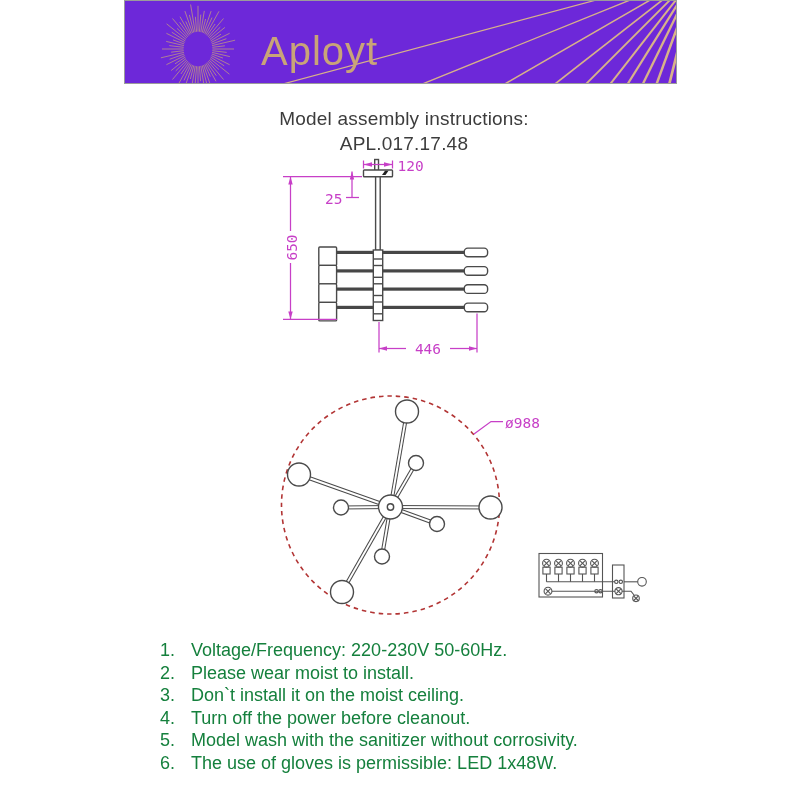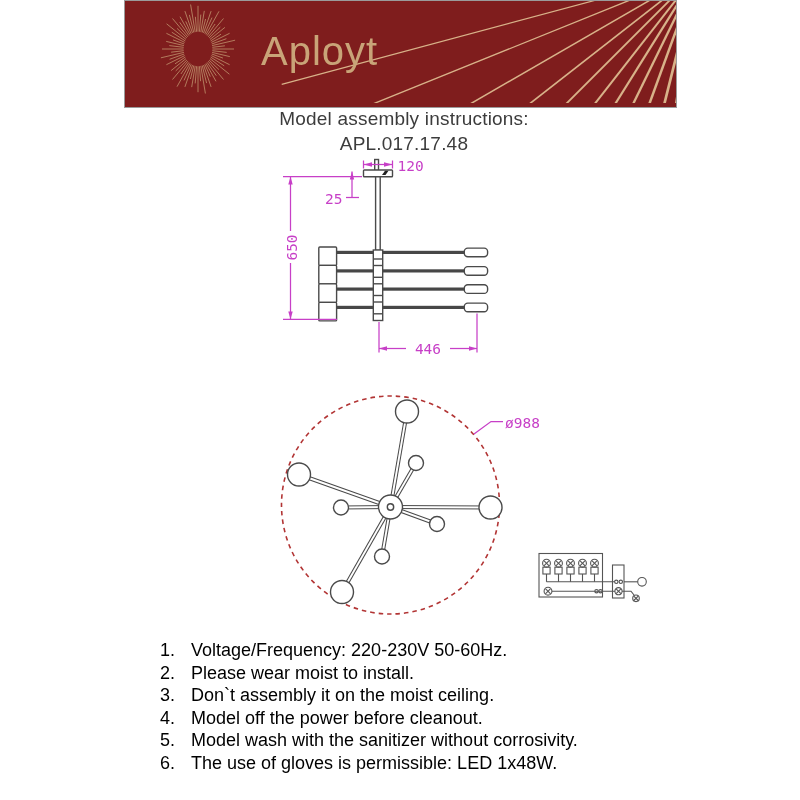--- a/index.html
+++ b/index.html
@@ -1,36 +1,36 @@
 <!DOCTYPE html>
 <html><head>
 <meta charset="utf-8">
 <style>
   * { margin:0; padding:0; box-sizing:border-box; }
   html,body { width:800px; height:800px; background:#ffffff; font-family:"Liberation Sans", sans-serif; }
   #page { position:relative; width:800px; height:800px; background:#ffffff; overflow:hidden; }
 
   
-  #banner { position:absolute; left:124px; top:0; width:553px; height:108px;
-            background:#7f1d1d; border:1px solid #9b9b9b; overflow:hidden; }
+  #banner { position:absolute; left:124px; top:0; width:553px; height:84px;
+            background:#6d28d9; border:1px solid #9b9b9b; overflow:hidden; }
   #banner svg { position:absolute; left:0; top:0; }
   #brand-text { position:absolute; left:136px; top:26px; font-size:40px; font-weight:300;
                 letter-spacing:1px; color:#c9a478; line-height:48px; }
 
   
   #title-block { position:absolute; left:4px; top:107px; width:800px; text-align:center;
                  color:#3c3c3c; font-size:19px; line-height:24.5px; letter-spacing:.2px; }
 
   
   #drawing { position:absolute; left:120px; top:150px; }
   .dimtxt { font-family:"DejaVu Sans Mono", monospace; font-size:14.5px; fill:#c73fc7; }
 
   
   #instructions { position:absolute; left:160px; top:639px; width:510px; list-style:none;
-                  counter-reset:item; color:#000000; font-size:18px; }
+                  counter-reset:item; color:#15803d; font-size:18px; }
   #instructions li { position:relative; padding-left:31px; line-height:22.6px;
                      counter-increment:item; white-space:nowrap; }
   #instructions li::before { content:counter(item) "."; position:absolute; left:0; top:0; }
 </style>
 </head>
 <body>
 
 <div id="page">
 
   <div id="banner">
@@ -298,19 +298,19 @@
         <circle cx="636" cy="598.3" r="3.3"></circle>
           <line x1="633.8" y1="596.1" x2="638.2" y2="600.5"></line>
           <line x1="638.2" y1="596.1" x2="633.8" y2="600.5"></line>
       </g>
     </g>
   </svg>
 
   <ol id="instructions">
     <li>Voltage/Frequency: 220-230V 50-60Hz.</li>
     <li>Please wear moist to install.</li>
-    <li>Don`t assembly it on the moist ceiling.</li>
-    <li>Model off the power before cleanout.</li>
+    <li>Don`t install it on the moist ceiling.</li>
+    <li>Turn off the power before cleanout.</li>
     <li>Model wash with the sanitizer without corrosivity.</li>
     <li>The use of gloves is permissible: LED 1x48W.</li>
   </ol>
 
 </div>
 
 </body></html>

